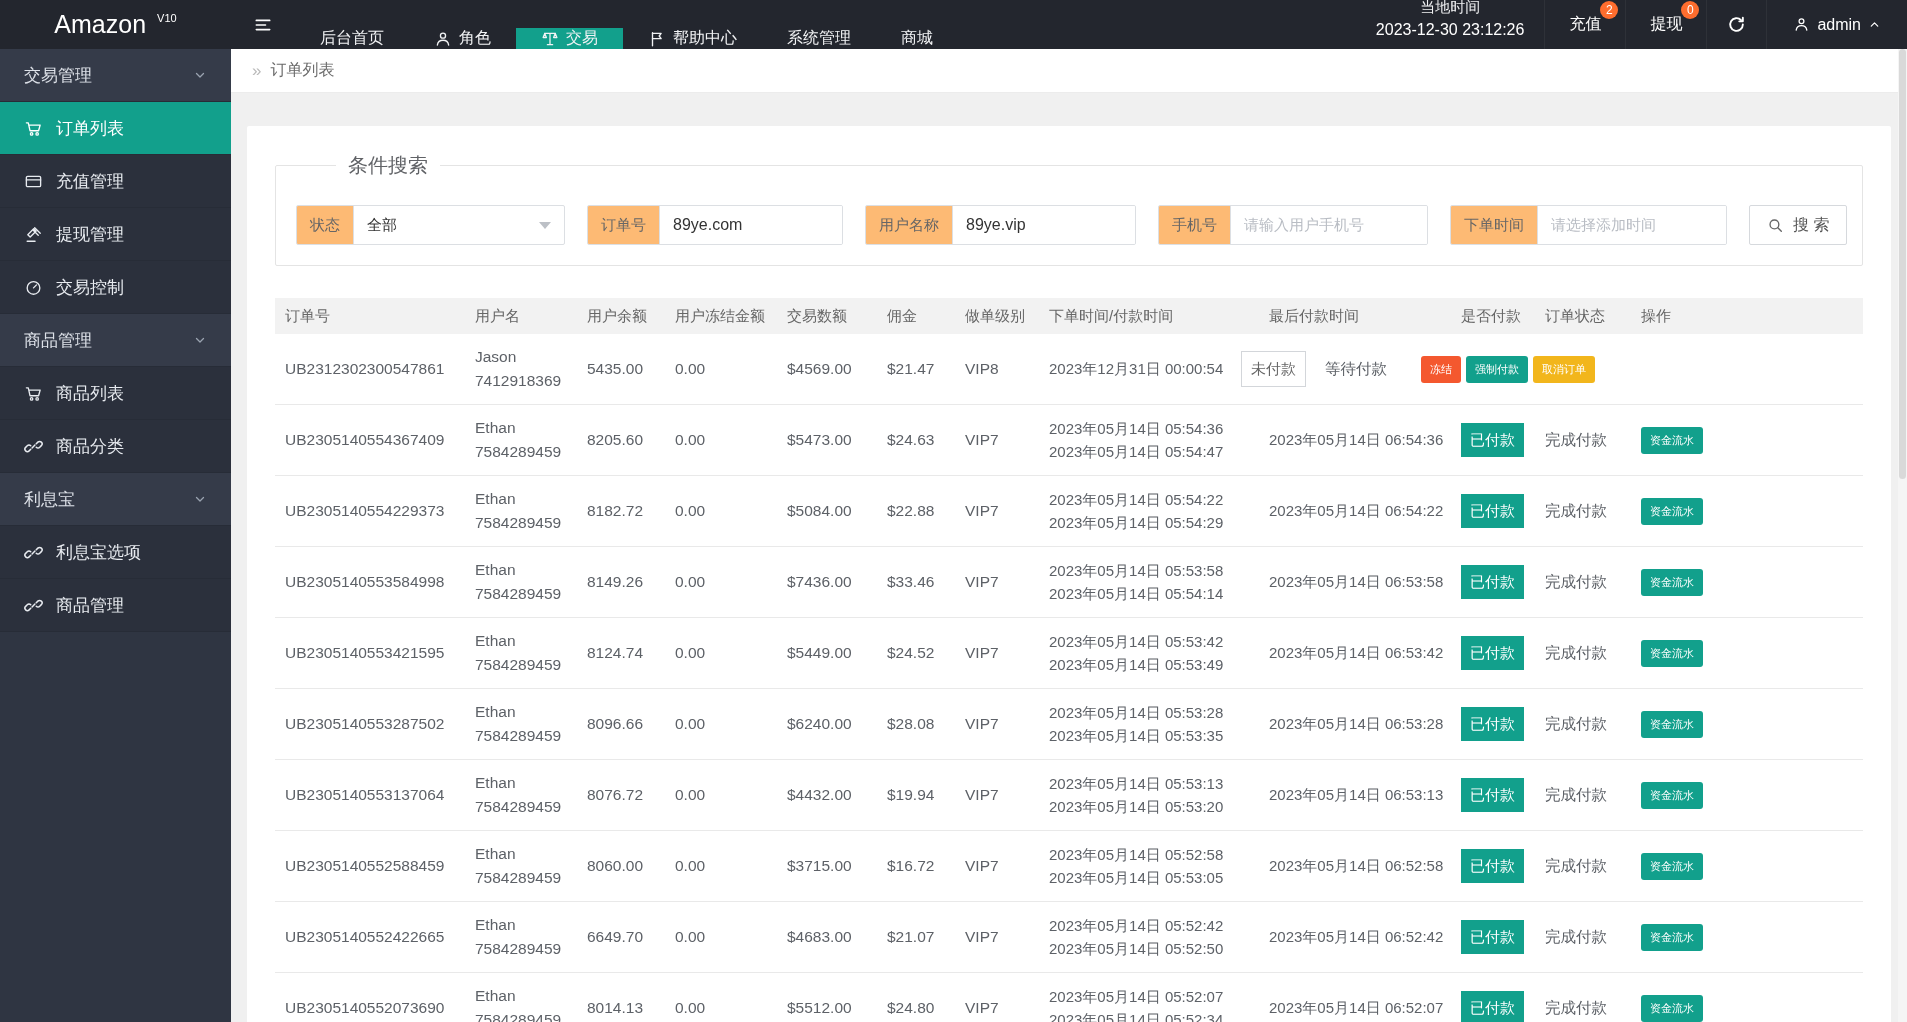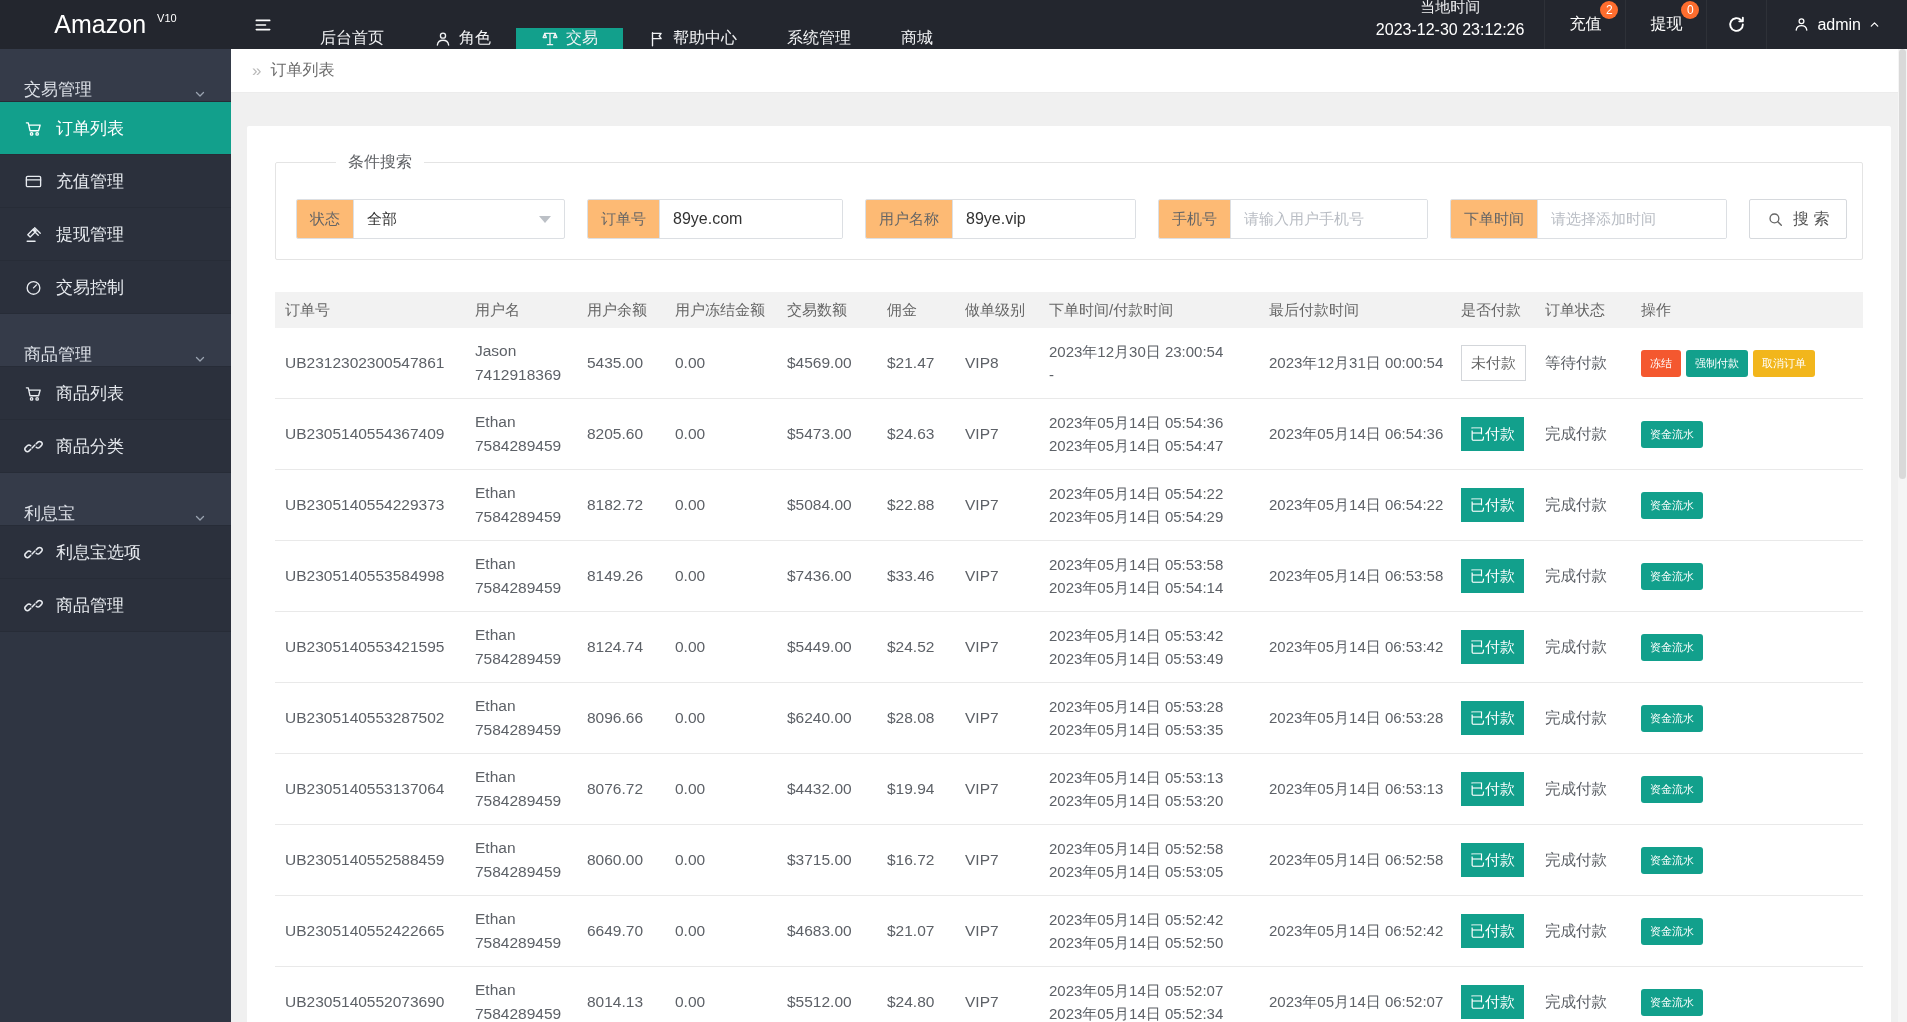--- a/index.html
+++ b/index.html
@@ -25,36 +25,36 @@
   .nav-action{position:relative;height:100%;display:flex;align-items:center;padding:0 24px;font-size:16px;cursor:pointer;border-left:1px solid rgba(255,255,255,.05)}
   .nav-badge{position:absolute;top:1px;right:7px;min-width:18px;height:18px;line-height:18px;border-radius:9px;background:var(--badge);color:#fff;font-size:12px;text-align:center;padding:0 4px}
   .nav-refresh{height:100%;display:flex;align-items:center;padding:0 20px;cursor:pointer;border-left:1px solid rgba(255,255,255,.05)}
   .nav-refresh svg{width:19px;height:19px}
   .nav-user{height:100%;display:flex;align-items:center;gap:7px;padding:0 26px;font-size:16px;cursor:pointer;border-left:1px solid rgba(255,255,255,.05)}
   .nav-user .icon svg{width:17px;height:17px}
   .nav-user .caret svg{width:13px;height:13px}
 
   
   .sidebar{position:absolute;left:0;top:49px;bottom:0;width:231px;background:#2f3542;z-index:4}
-  .sb-group{height:53px;display:flex;align-items:flex-end;justify-content:space-between;padding:0 24px;background:#353b49;color:#dde1e8;font-size:17px;border-bottom:1px solid #272c37;cursor:pointer}
+  .sb-group{height:53px;display:flex;align-items:center;justify-content:space-between;padding:0 24px;background:#353b49;color:#dde1e8;font-size:17px;border-bottom:1px solid #272c37;cursor:pointer}
   .sb-group .icon svg{width:14px;height:14px;color:#9aa3b0}
   .sb-item{height:53px;display:flex;align-items:center;gap:13px;padding:0 24px;background:#2b303c;color:#e8ebf0;font-size:17px;border-bottom:1px solid #272c37;cursor:pointer}
   .sb-item .icon svg{width:19px;height:19px}
   .sb-item.active{background:var(--accent);color:#fff}
 
   
   .main{margin-left:231px;height:calc(100% - 49px);background:#f0f0f0;overflow:hidden}
   .breadcrumb{background:#fff;height:44px;display:flex;align-items:center;gap:9px;padding-left:21px;font-size:16px;border-bottom:1px solid #ececec}
   .bc-sep{color:#b9b9b9;font-size:17px}
   .bc-title{color:#6a6a6a}
   .card{margin:33px 16px 0;background:#fff;border-radius:2px;padding:26px 28px;height:920px}
 
   
   .filter{border:1px solid #e4e4e4;border-radius:2px;padding:26px 20px 20px;margin-bottom:32px}
-  .filter legend{margin-left:40px;padding:0 12px;font-size:16px;color:#606266}
+  .filter legend{margin-left:40px;padding:0 12px;font-size:20px;color:#606266}
   .filter-row{display:flex;align-items:center;gap:22px}
   .fg{display:flex;height:40px;border:1px solid #dcdfe3;border-radius:2px;overflow:hidden;background:#fff;flex:0 0 auto}
   .fl{display:flex;align-items:center;padding:0 13px;background:#fdba74;border-right:1px solid #dcdfe3;color:#666;font-size:15px;white-space:nowrap}
   .fselect{display:flex;align-items:center;justify-content:space-between;width:210px;padding:0 13px;font-size:15px;color:#333;cursor:pointer}
   .caret-down{width:0;height:0;border-left:6px solid transparent;border-right:6px solid transparent;border-top:7px solid #bcc0c6}
   .fi{border:none;outline:none;padding:0 13px;font-size:16px;color:#333;font-family:inherit;background:#fff}
   .fi::placeholder{color:#b9bdc4;font-size:15px}
   .w180{width:182px}.w186{width:188px}.w190{width:196px}
   .search-btn{display:flex;align-items:center;gap:9px;height:40px;padding:0 17px;background:#fff;border:1px solid #d6d9dd;border-radius:2px;font-size:16px;color:#555;cursor:pointer;font-family:inherit;flex:0 0 auto}
   .search-btn .icon svg{width:17px;height:17px;color:#666}
@@ -347,24 +347,20 @@
             <div class="td c1"><span>UB2312302300547861</span></div>
             <div class="td c2">
               <div>Jason</div>
               <div>7412918369</div>
             </div>
             <div class="td c3"><span>5435.00</span></div>
             <div class="td c4"><span>0.00</span></div>
             <div class="td c5"><span>$4569.00</span></div>
             <div class="td c6"><span>$21.47</span></div>
             <div class="td c7"><span>VIP8</span></div>
-            <div class="td c8 small">
-              <div>2023年12月30日 23:00:54</div>
-              <div>-</div>
-            </div>
             <div class="td c9 small"><span>2023年12月31日 00:00:54</span></div>
             <div class="td c10"><span class="badge unpaid">未付款</span></div>
             <div class="td c11"><span>等待付款</span></div>
             <div class="td c12 actions">
               <button class="btn danger">冻结</button>
               <button class="btn primary">强制付款</button>
               <button class="btn warning">取消订单</button>
             </div>
           </div>
           <div class="trow">

